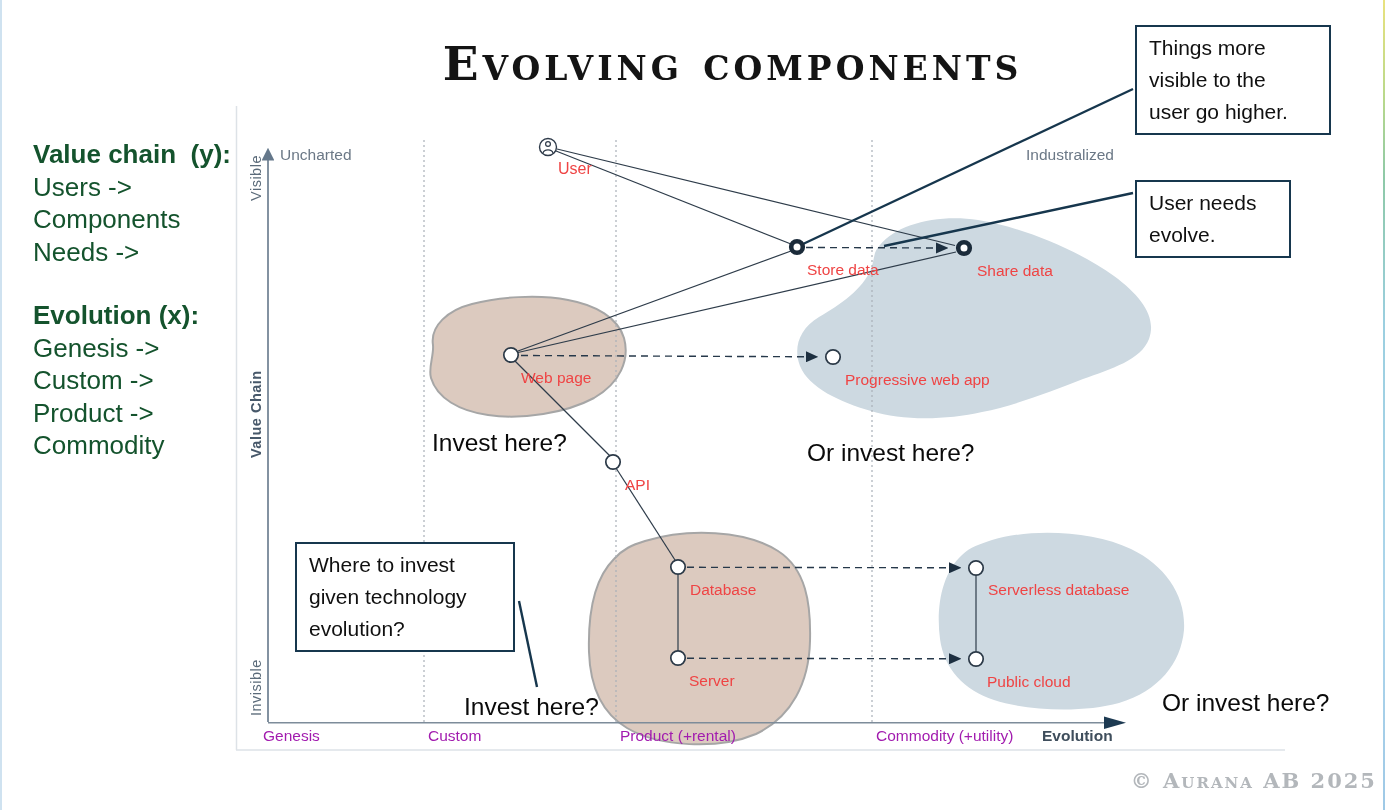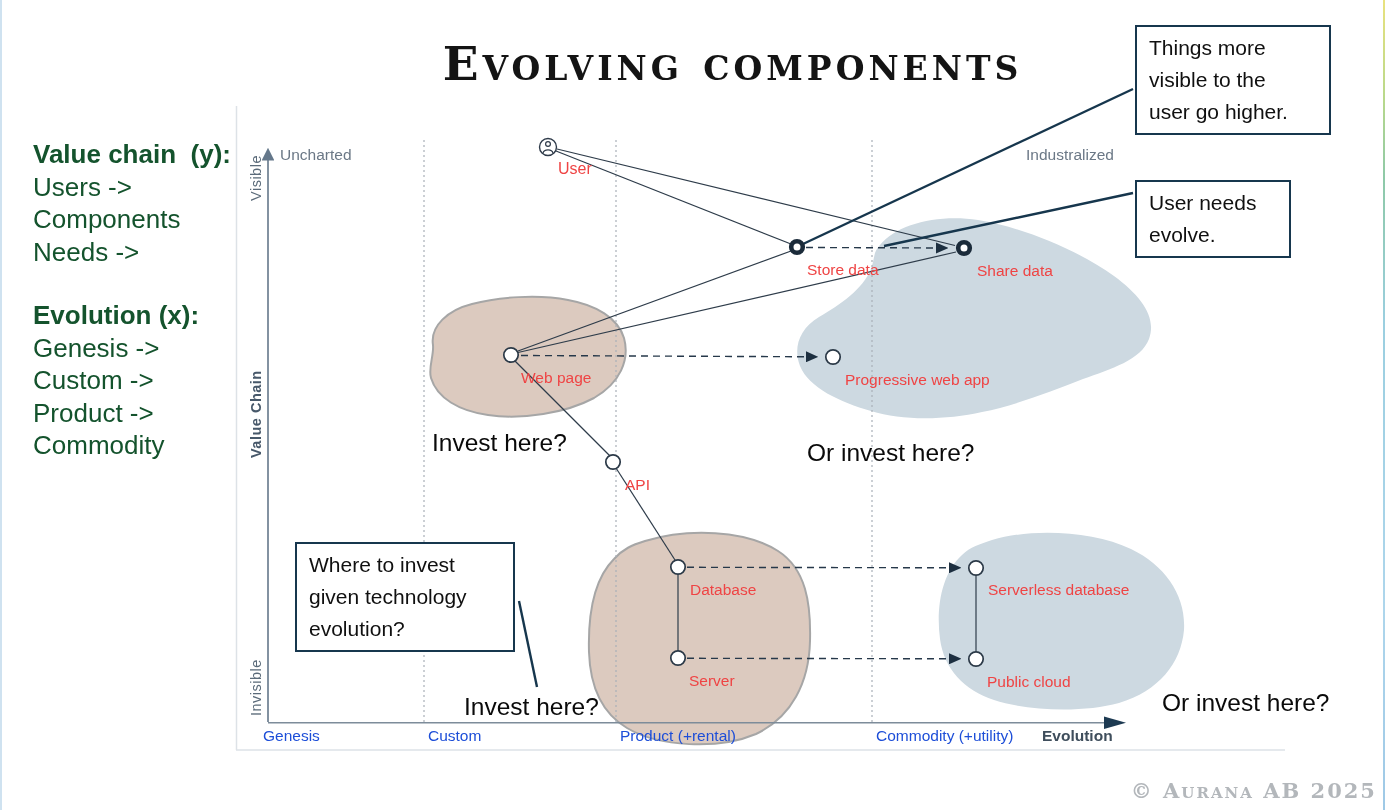--- a/index.html
+++ b/index.html
@@ -9,31 +9,31 @@
   }
   .edge-left{position:absolute;left:0;top:0;width:2px;height:810px;background:#cfe2f0;}
   .edge-right{position:absolute;right:0;top:0;width:2px;height:810px;
     background:linear-gradient(180deg,#e9e27f 0%,#b9d98b 12%,#8ec9a8 22%,#9bcfe0 40%,#aed6ec 75%,#9fc9e6 100%);}
   .title{
     position:absolute;top:36px;left:0;width:100%;text-align:center;
     font-family:"DejaVu Serif", serif;font-variant:small-caps;font-weight:700;
     font-size:47px;letter-spacing:4px;color:#141414;padding-left:40px;
   }
   .footer{
-    position:absolute;right:8px;bottom:7px;
+    position:absolute;right:8px;bottom:17px;
     font-family:"DejaVu Serif", serif;font-variant:small-caps;font-weight:700;
     font-size:21px;letter-spacing:2px;color:#b3b7bb;margin-top:24px;
   }
   .legend{position:absolute;left:33px;top:138px;font-size:26px;line-height:32.5px;color:#14532d;}
   .legend div{white-space:pre;}
   .legend .head{font-weight:700;}
   .legend .gap{height:31px;}
   svg{position:absolute;left:0;top:0;}
   .node-label{position:absolute;font-size:15.5px;color:#ef4444;white-space:nowrap;}
-  .stage-label{position:absolute;top:727px;font-size:15.5px;color:#1d4ed8;white-space:nowrap;}
+  .stage-label{position:absolute;top:727px;font-size:15.5px;color:#a21caf;white-space:nowrap;}
   .stage-label.bold{font-weight:700;color:#3f4e5c;}
   .region-label{position:absolute;top:146px;font-size:15.5px;color:#6b7886;}
   .rot{position:absolute;transform:rotate(-90deg);transform-origin:0 0;
     font-size:14.5px;color:#5b6b7a;letter-spacing:0.5px;white-space:nowrap;}
   .rot.bold{font-weight:700;color:#47586a;}
   .question{position:absolute;font-size:24.5px;color:#0a0a0a;white-space:nowrap;}
   .callout{
     position:absolute;background:#fff;border:2.5px solid #17374e;
     padding:5px 12px;font-size:21px;line-height:32px;color:#101010;
     white-space:pre-line;box-sizing:border-box;

